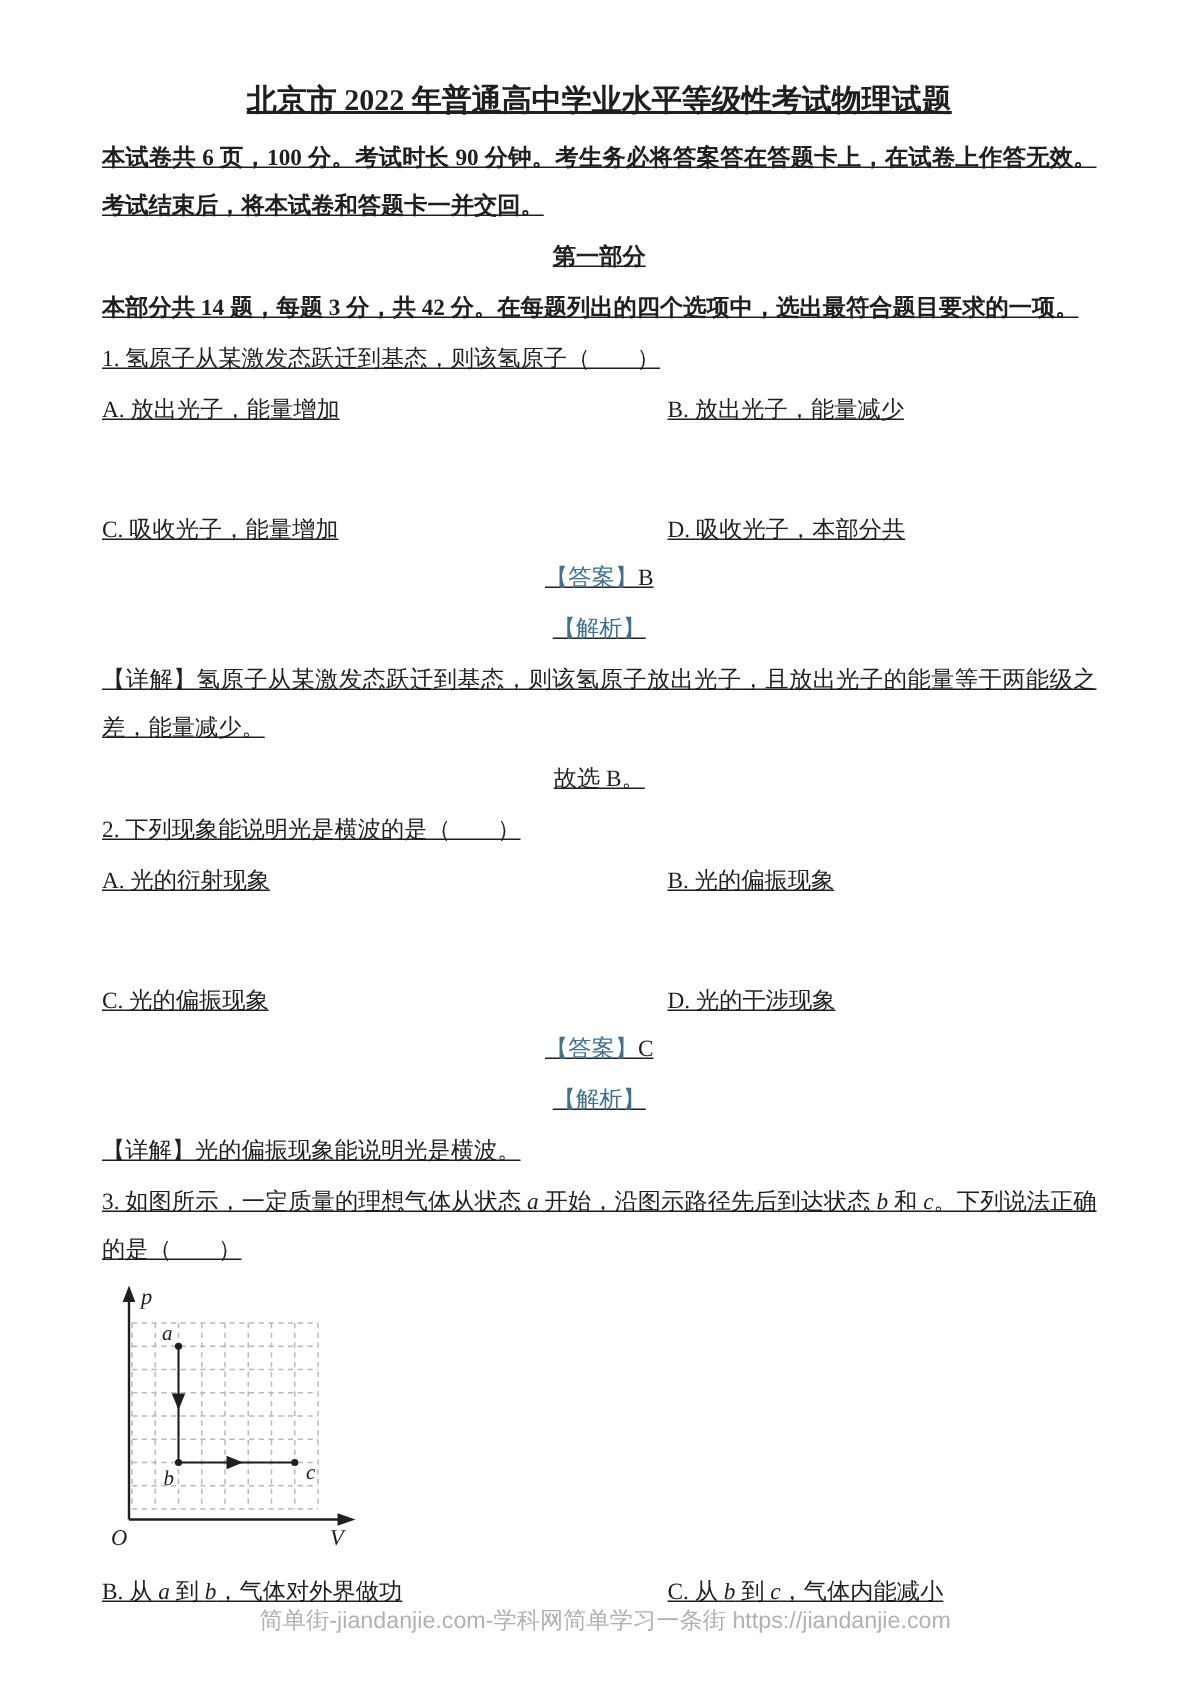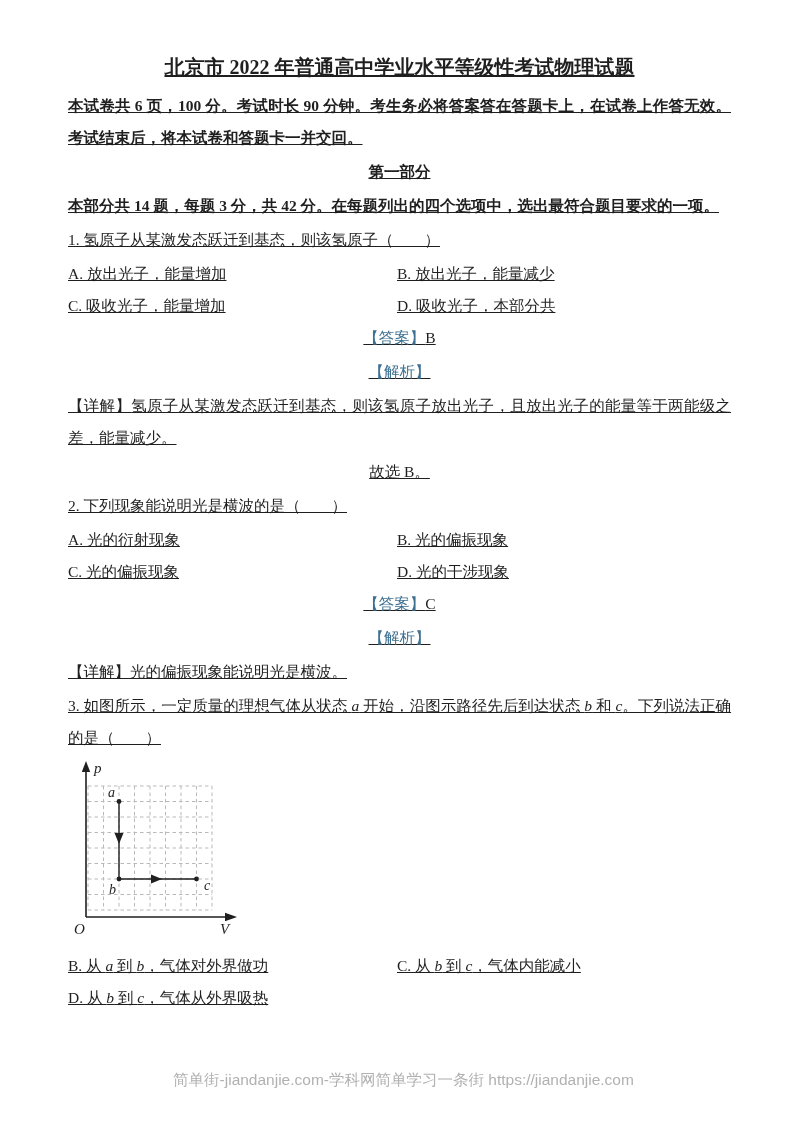--- a/index.html
+++ b/index.html
@@ -25,20 +25,21 @@
     margin:0 0 6px 0;
   }
   .bold-para{font-weight:bold;text-align:justify;}
   .section-heading{font-weight:bold;text-align:center;}
   .stem{text-align:justify;}
   .detail-para{text-align:justify;}
   .options{
     display:grid;
     grid-template-columns:329px auto;
     line-height:32px;
+    gap:48px;
   }
   .blue{color:#3e7191;}
   .figure-wrap{margin:6px 0 4px 6px;height:186px;}
   .figure-wrap svg{display:block;}
   .fig-label{
     font-family:"Liberation Serif","DejaVu Serif",serif;
     font-style:italic;
     font-size:15px;
     fill:#1f1f1f;
   }

